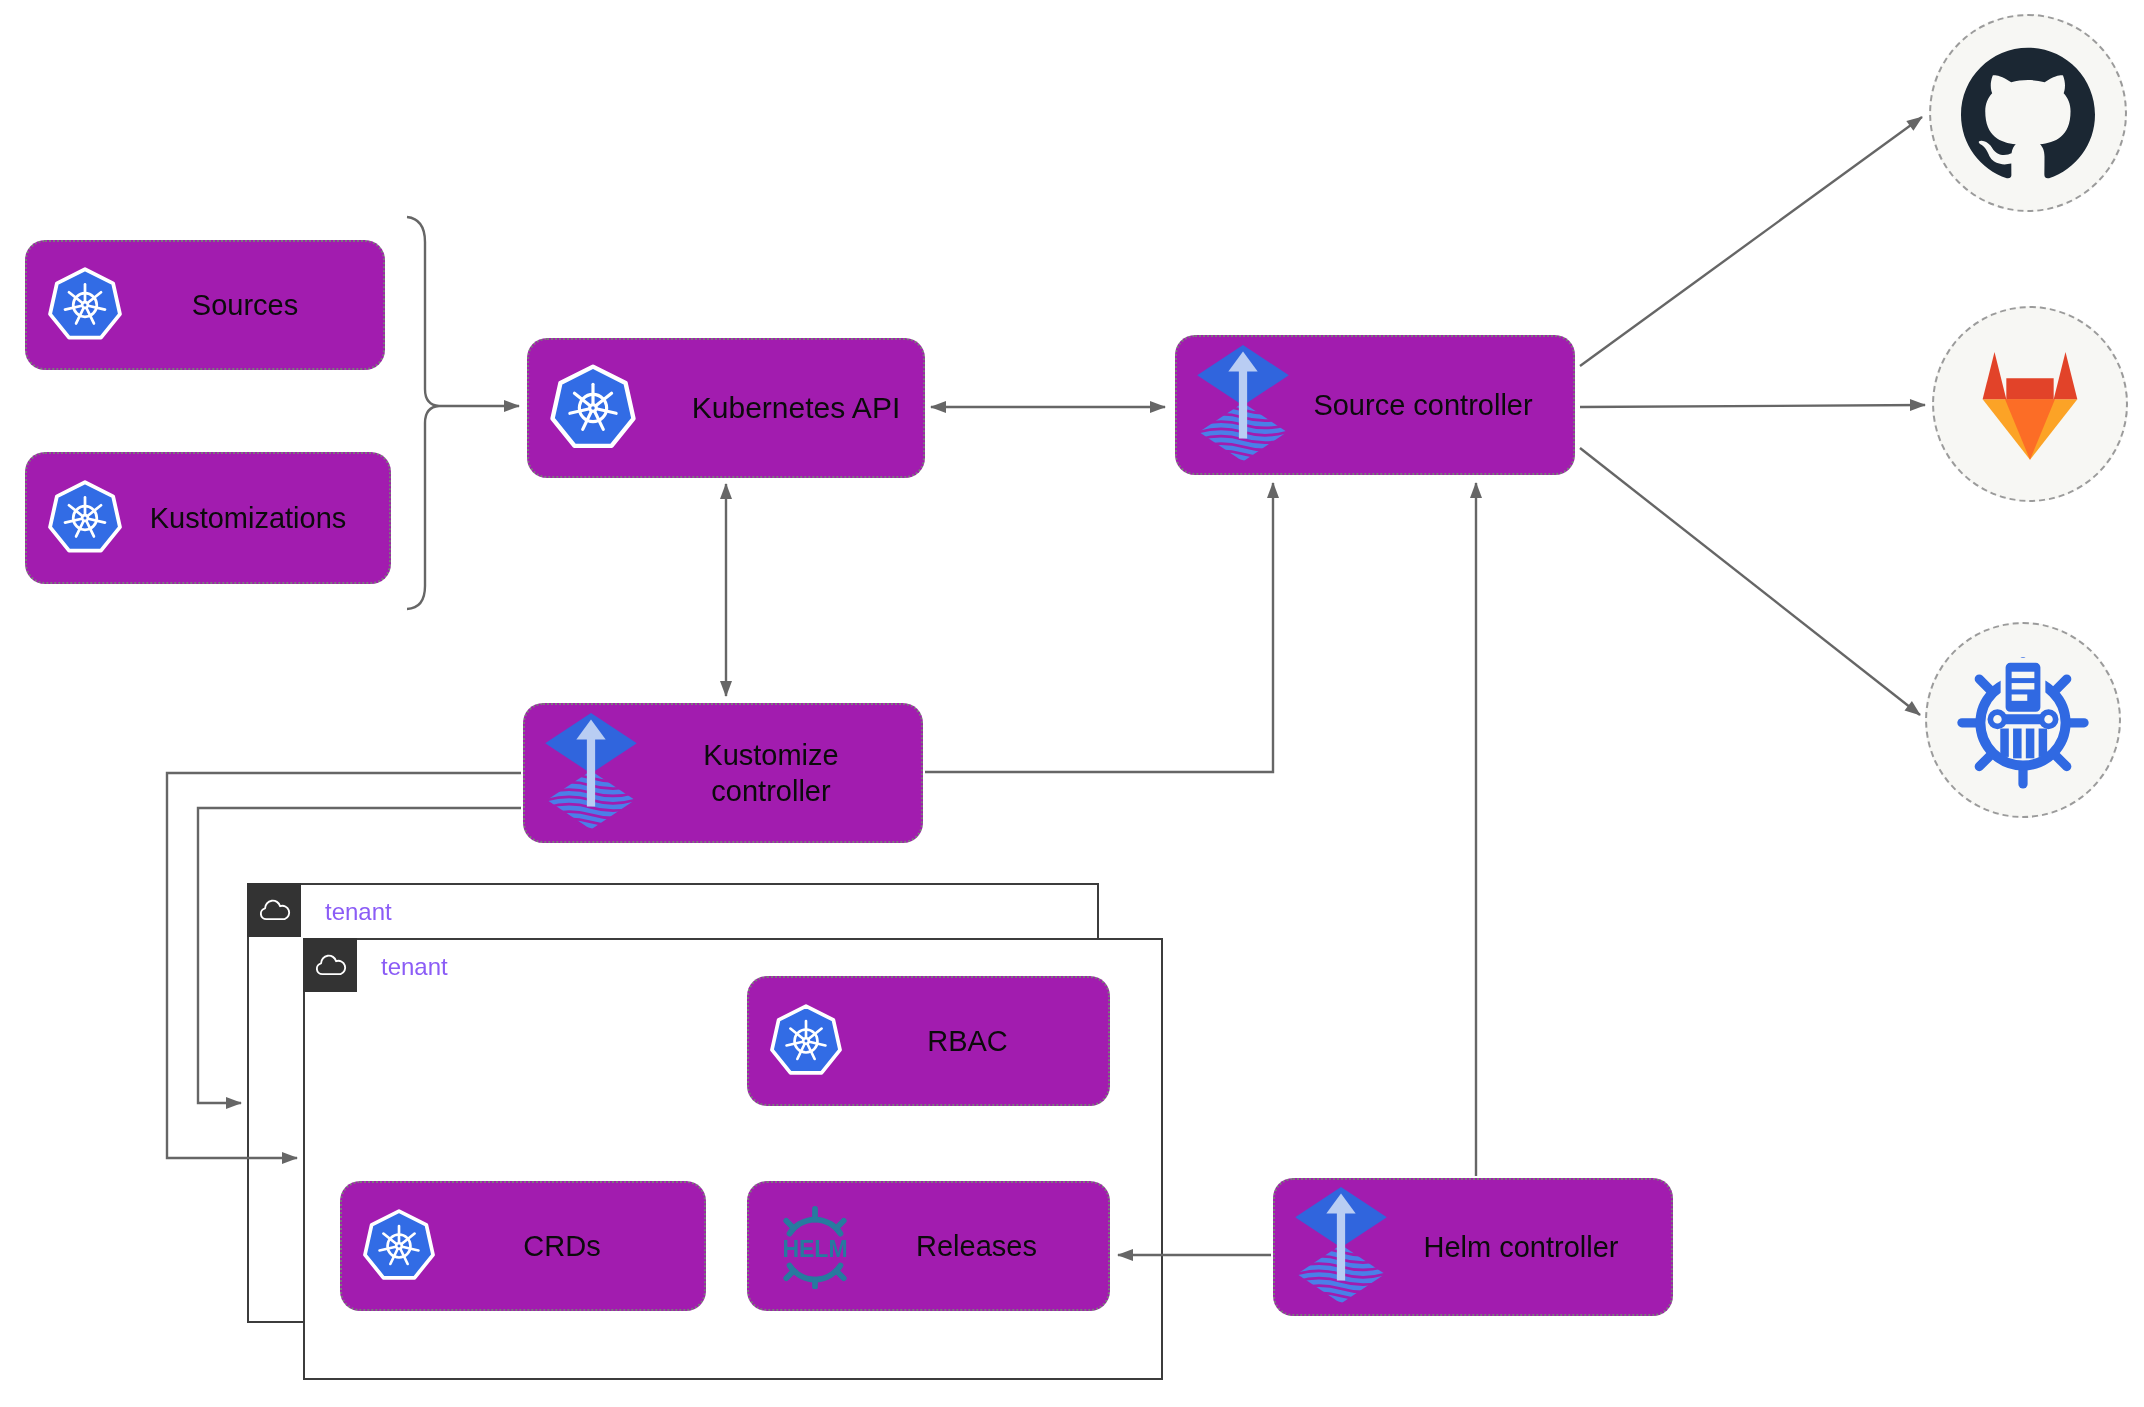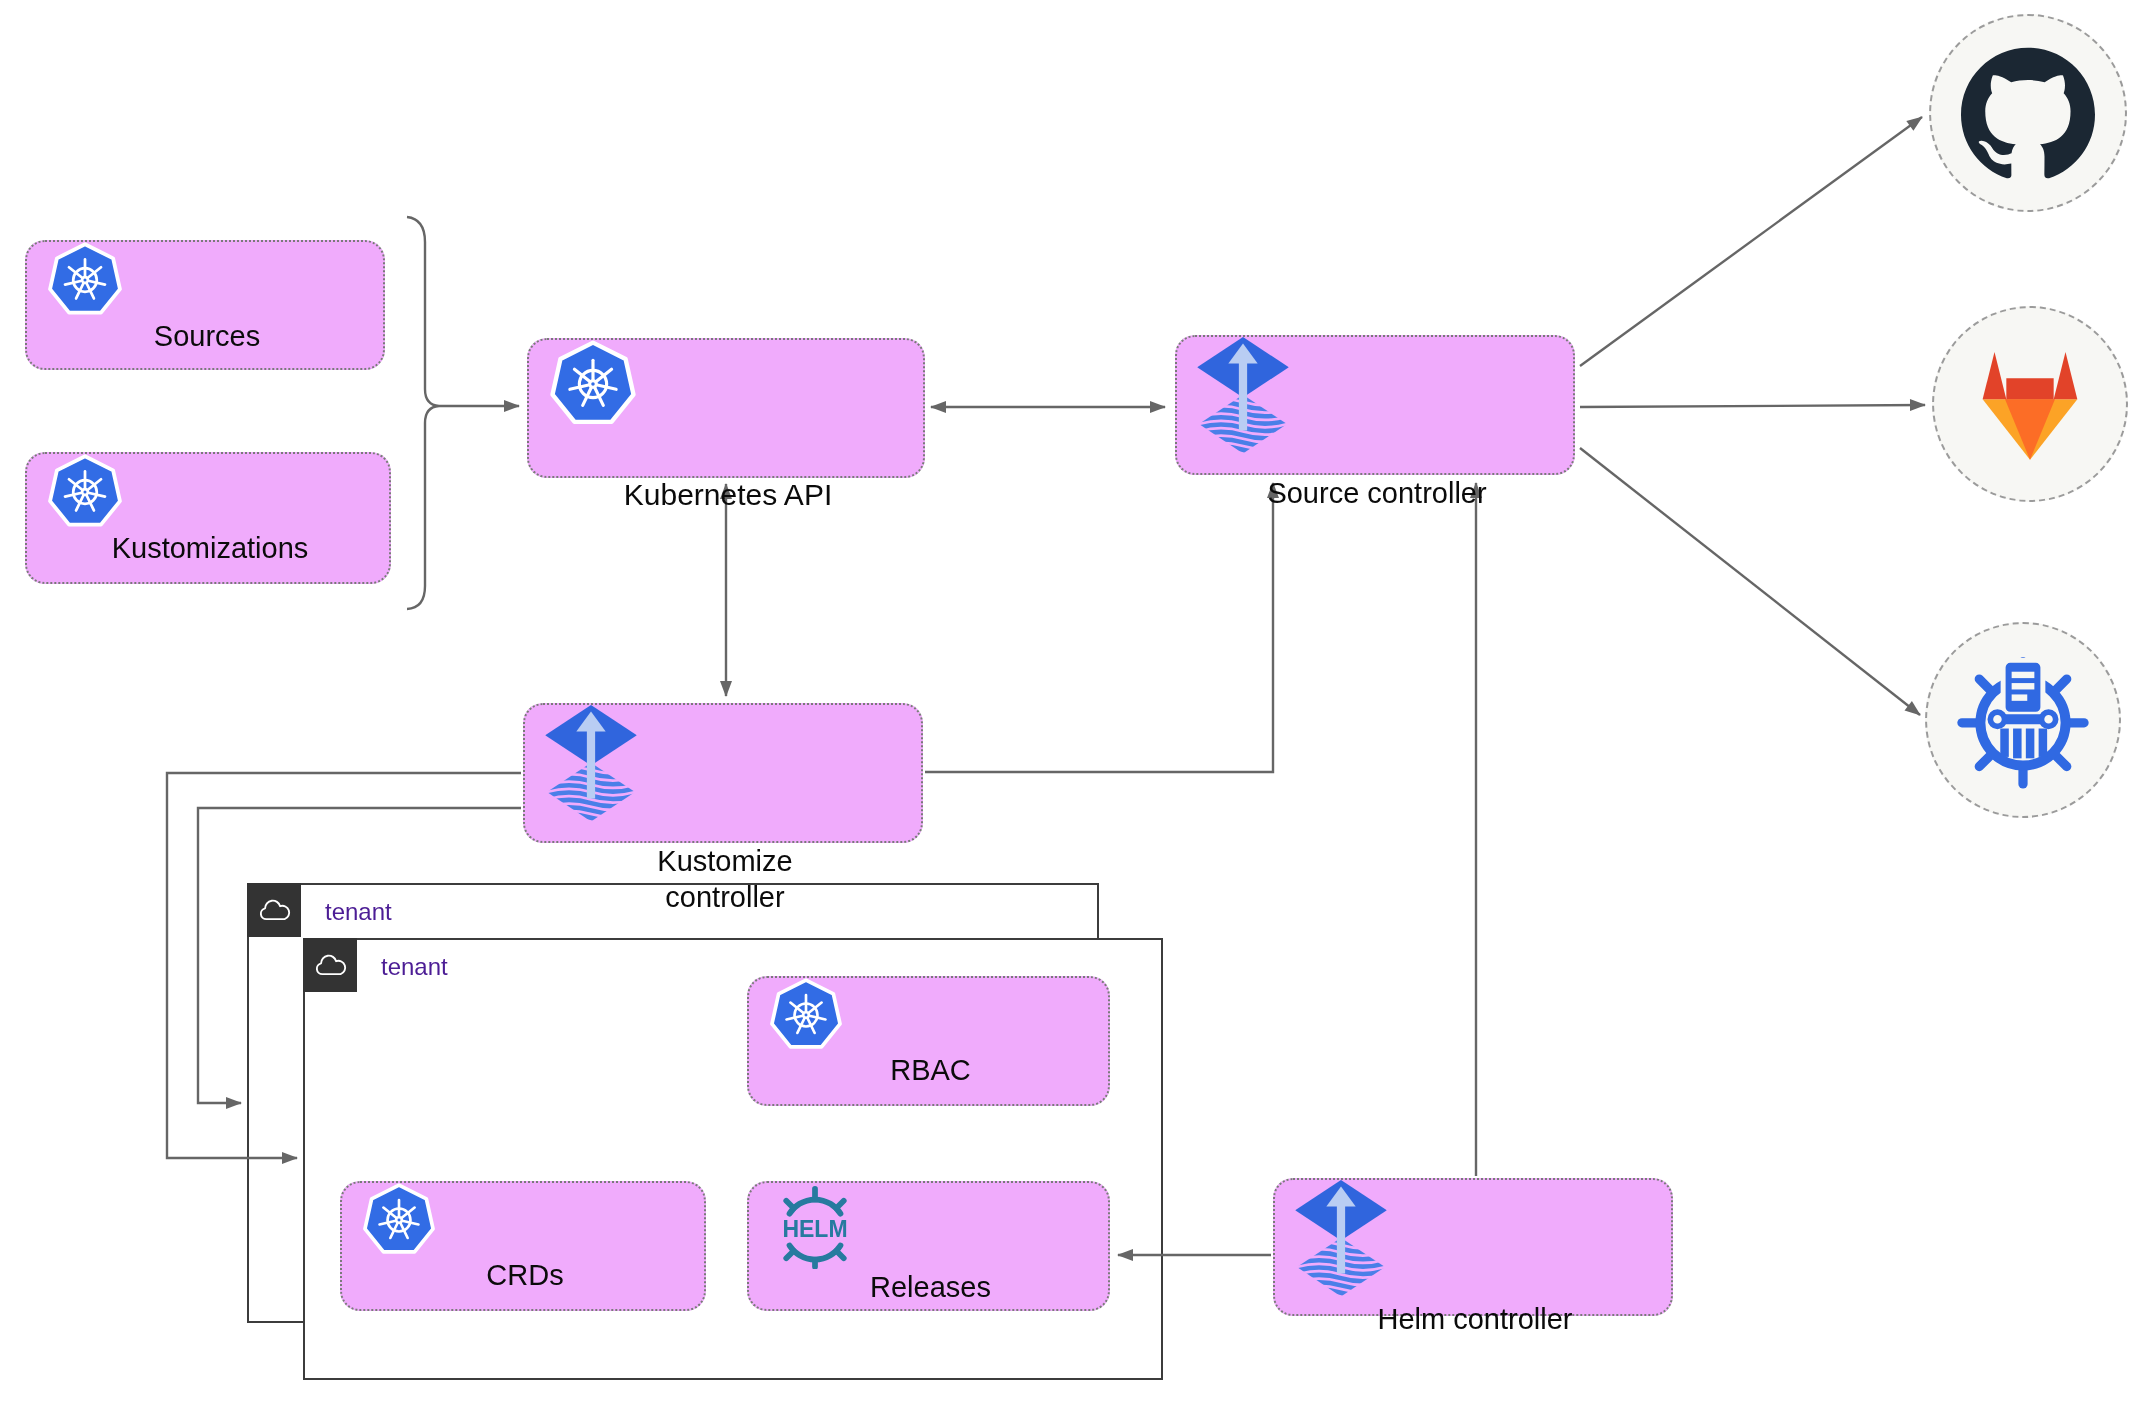--- a/index.html
+++ b/index.html
@@ -1,26 +1,26 @@
 <!DOCTYPE html>
 <html><head>
 <meta charset="utf-8">
 <style>
   html,body{margin:0;padding:0;background:#ffffff;}
   #canvas{position:relative;width:2144px;height:1407px;background:#ffffff;overflow:hidden;
           font-family:"Liberation Sans",sans-serif;}
   svg{display:block;}
   .conn{position:absolute;left:0;top:0;pointer-events:none;}
-  .dbox{position:absolute;background:#f0abfc;border:2px dotted #7a7a7a;border-radius:20px;
-        box-sizing:border-box;display:flex;padding:0 16px 0 20px;flex-direction:column;}
+  .dbox{position:absolute;background:#a21caf;border:2px dotted #7a7a7a;border-radius:20px;
+        box-sizing:border-box;display:flex;align-items:center;padding:0 16px 0 20px;}
   .dbox .lbl{flex:1;text-align:center;font-size:29px;color:#0b0b0b;line-height:1.25;}
   .tenant{position:absolute;background:#ffffff;border:2px solid #3c3c3c;box-sizing:border-box;}
   .tenant-tab{position:absolute;left:-2px;top:-2px;width:54px;height:54px;background:#333333;
               display:flex;align-items:center;justify-content:center;}
-  .tenant-lbl{position:absolute;left:76px;top:13px;font-size:24px;color:#4c1d95;}
+  .tenant-lbl{position:absolute;left:76px;top:13px;font-size:24px;color:#8b5cf6;}
   .repo-circle{position:absolute;border:2.5px dashed #9b9b9b;border-radius:50%;background:#f7f7f4;
                box-sizing:border-box;display:flex;align-items:center;justify-content:center;}
   .icn{flex:0 0 auto;}
 </style>
 </head>
 <body>
 
 <div id="canvas">
 
   <svg width="0" height="0" style="position:absolute" aria-hidden="true">

